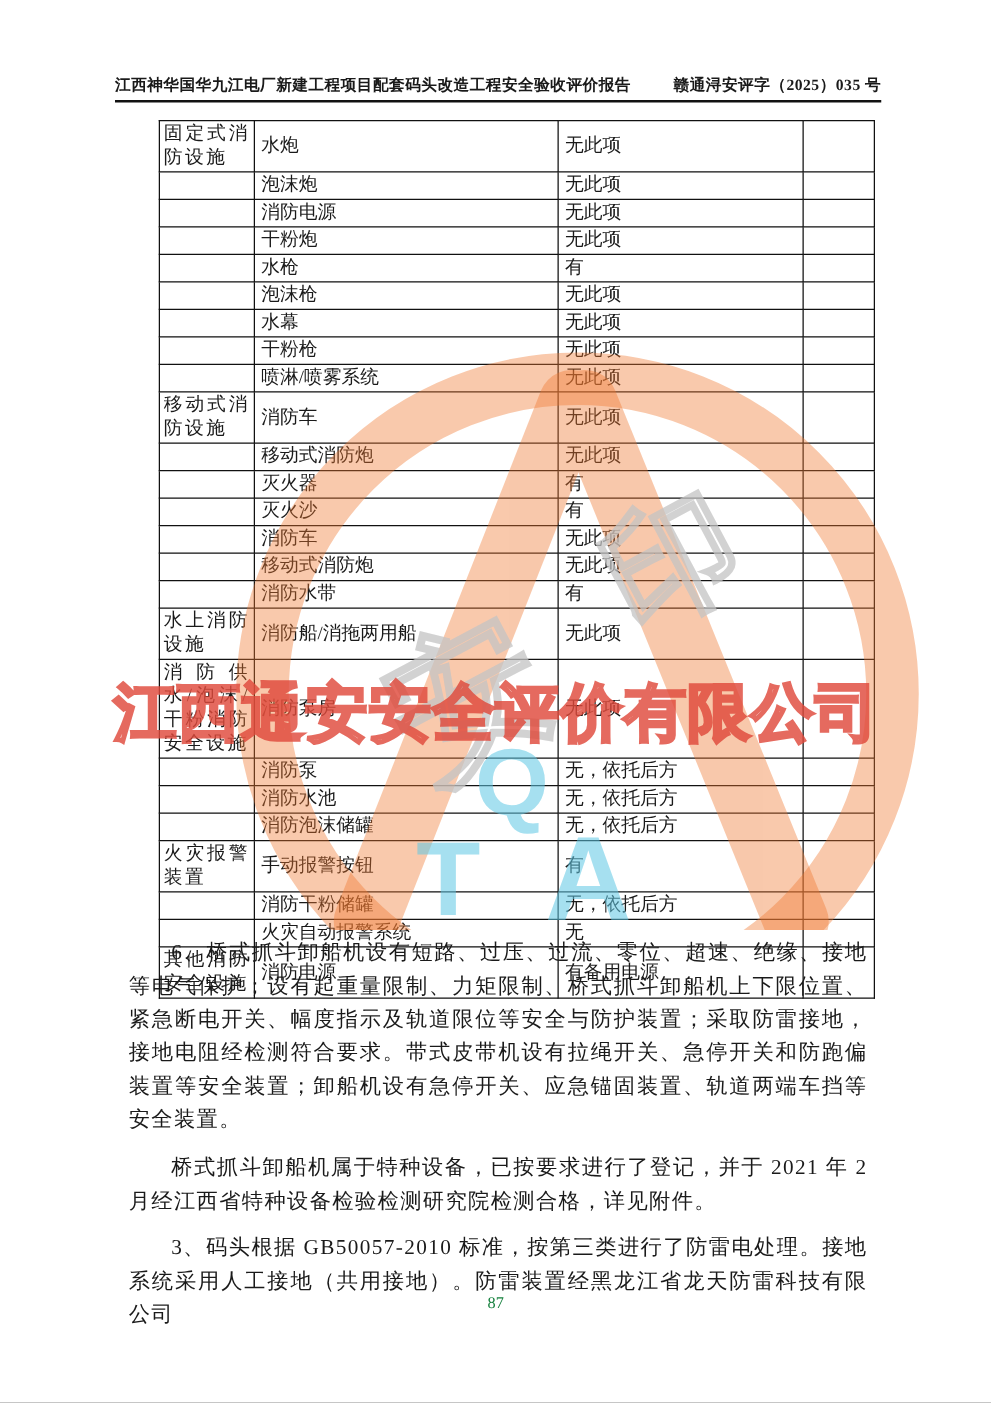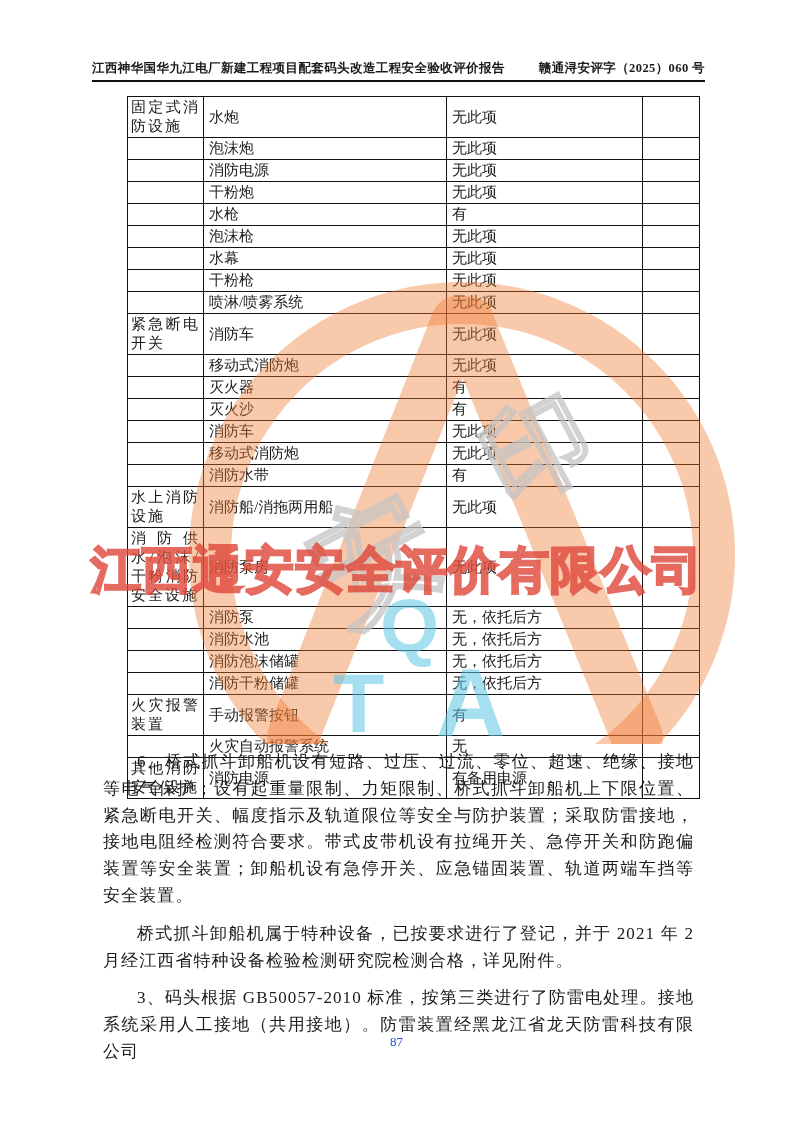--- a/index.html
+++ b/index.html
@@ -51,38 +51,38 @@
     text-indent:2em;
     font-size:17px;
     line-height:26.8px;
     letter-spacing:1.1px;
     text-align:justify;
   }
   
   .footer{
     position:absolute;left:0;right:0;top:1034px;
     text-align:center;
-    font-size:13px;color:#1d4ed8;
+    font-size:13px;color:#15803d;
   }
   
   .watermark{
     position:absolute;left:0;top:0;width:793px;height:744px;
     overflow:hidden;
     pointer-events:none;
     z-index:5;
   }
 </style>
 </head>
 <body>
 
 <div class="page">
 
   <div class="header">
     <span>江西神华国华九江电厂新建工程项目配套码头改造工程安全验收评价报告</span>
-    <span>赣通浔安评字（2025）060 号</span>
+    <span>赣通浔安评字（2025）035 号</span>
   </div>
 
   <table class="doc-table">
     <colgroup>
       <col style="width:76px">
         <col style="width:243px">
         <col style="width:196px">
         <col style="width:57px">
     </colgroup>
     <tbody>
@@ -134,21 +134,21 @@
           <td class="status">无此项</td>
           <td class="note"></td>
         </tr>
         <tr>
           <td class="cat"></td>
           <td class="item">喷淋/喷雾系统</td>
           <td class="status">无此项</td>
           <td class="note"></td>
         </tr>
         <tr>
-          <td class="cat">紧急断电开关</td>
+          <td class="cat">移动式消防设施</td>
           <td class="item">消防车</td>
           <td class="status">无此项</td>
           <td class="note"></td>
         </tr>
         <tr>
           <td class="cat"></td>
           <td class="item">移动式消防炮</td>
           <td class="status">无此项</td>
           <td class="note"></td>
         </tr>
@@ -206,29 +206,29 @@
           <td class="status">无，依托后方</td>
           <td class="note"></td>
         </tr>
         <tr>
           <td class="cat"></td>
           <td class="item">消防泡沫储罐</td>
           <td class="status">无，依托后方</td>
           <td class="note"></td>
         </tr>
         <tr>
-          <td class="cat"></td>
-          <td class="item">消防干粉储罐</td>
-          <td class="status">无，依托后方</td>
-          <td class="note"></td>
-        </tr>
-        <tr>
           <td class="cat">火灾报警装置</td>
           <td class="item">手动报警按钮</td>
           <td class="status">有</td>
+          <td class="note"></td>
+        </tr>
+        <tr>
+          <td class="cat"></td>
+          <td class="item">消防干粉储罐</td>
+          <td class="status">无，依托后方</td>
           <td class="note"></td>
         </tr>
         <tr>
           <td class="cat"></td>
           <td class="item">火灾自动报警系统</td>
           <td class="status">无</td>
           <td class="note"></td>
         </tr>
         <tr>
           <td class="cat">其他消防安全设施</td>

